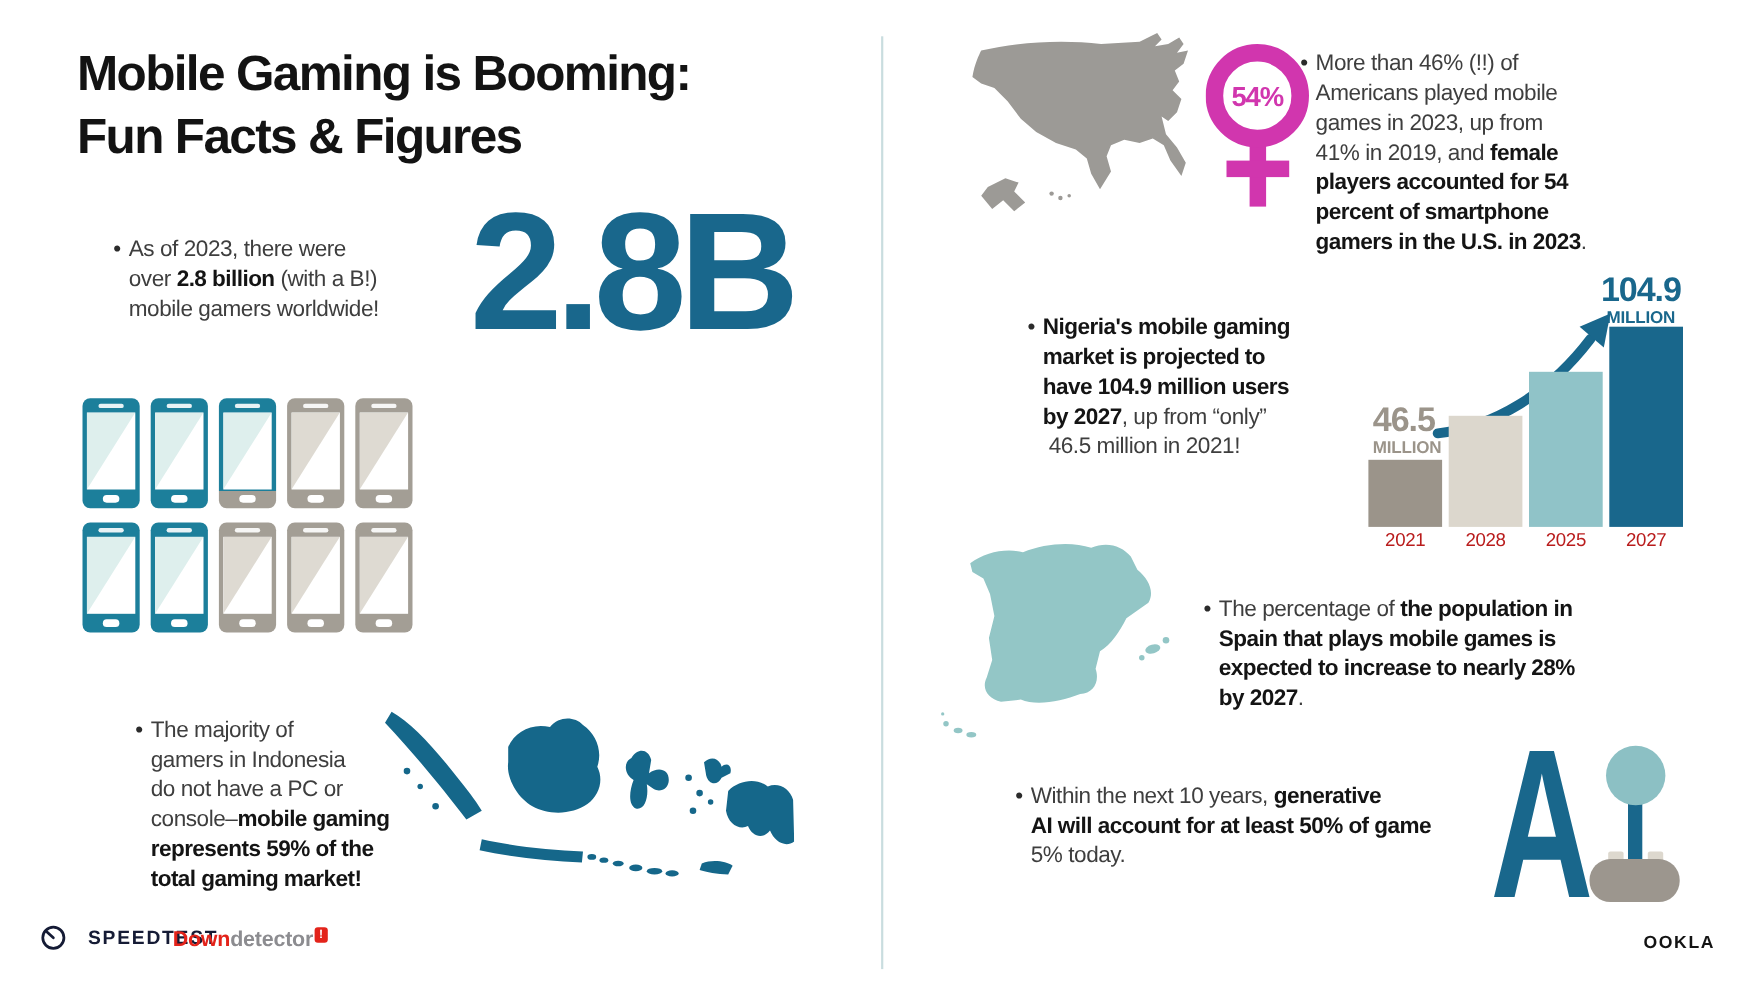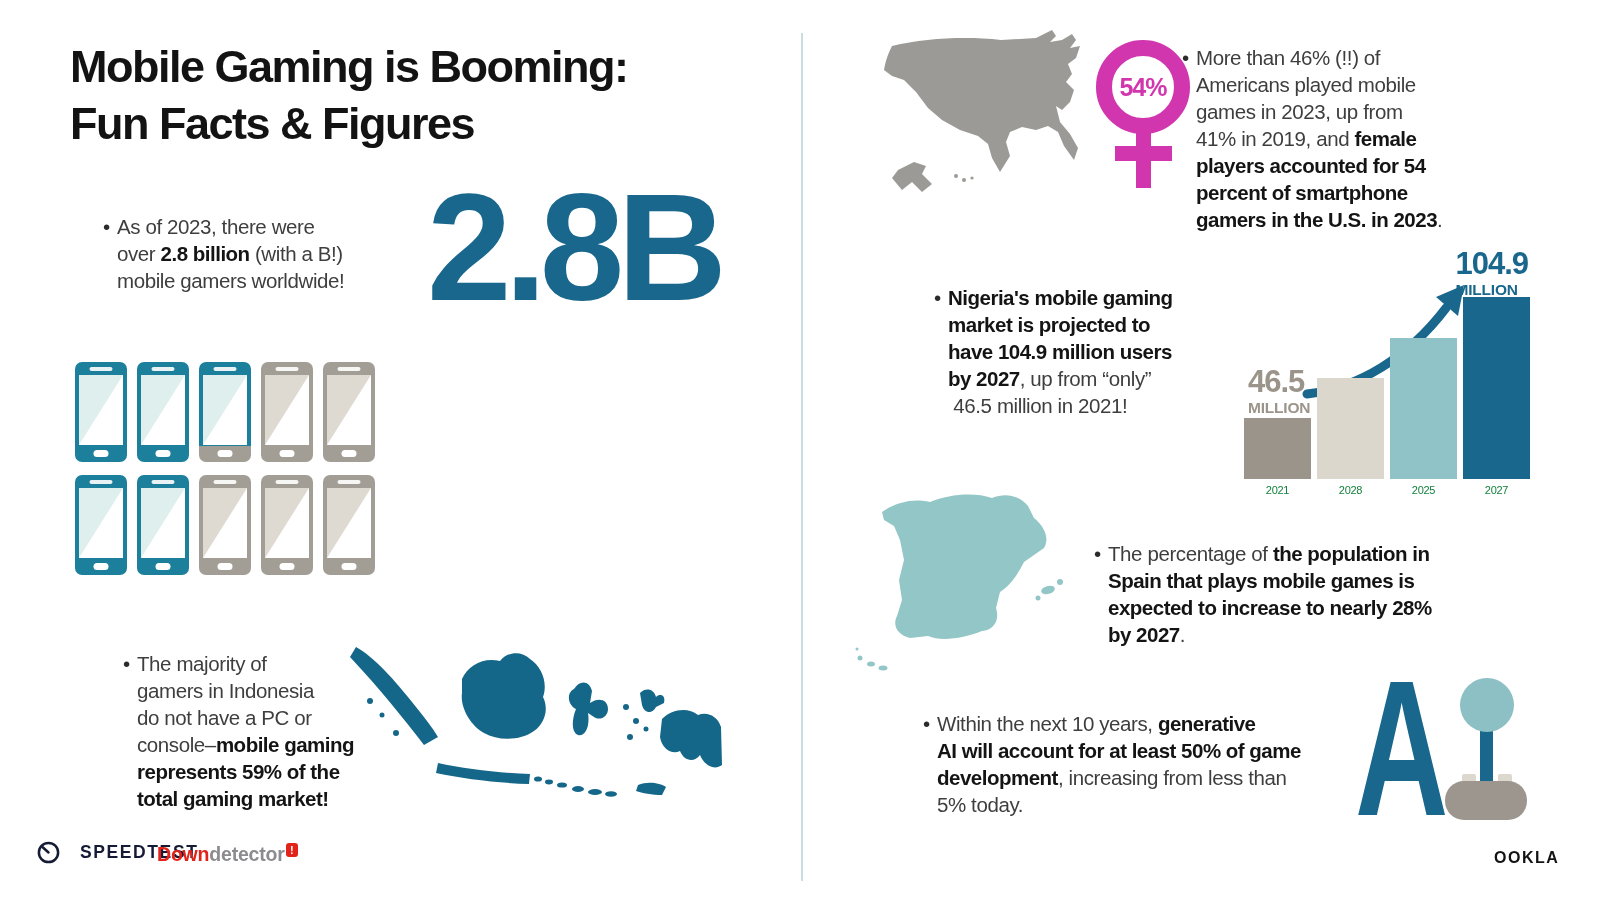--- a/index.html
+++ b/index.html
@@ -36,26 +36,26 @@
     width:15px;height:6.5px;border-radius:3.5px;background:#fff}
 
   #divider{position:absolute;left:801px;top:33px;width:2px;height:848px;background:#C9DDDF}
   svg.abs{position:absolute;display:block}
 
   
   #chart{position:absolute;left:1218px;top:246px;width:318px;height:252px}
   #chart .bars{position:absolute;left:26px;bottom:0;display:flex;align-items:flex-end;gap:6px}
   .bar{width:67px}
   .bar-col{display:flex;flex-direction:column;align-items:center}
-  .bar-year{font-size:11px;color:#15803d;margin-top:4px;height:15px;line-height:15px;letter-spacing:-0.3px}
+  .bar-year{font-size:17px;color:#b91c1c;margin-top:4px;height:15px;line-height:15px;letter-spacing:-0.3px}
   .chart-label{position:absolute;font-weight:bold;line-height:1}
   .chart-label .val{font-size:31px;letter-spacing:-1px}
   .chart-label .unit{font-size:15.5px;margin-top:3px;letter-spacing:-0.2px}
   #label-start{left:30px;top:120px;color:#9B948A}
-  #label-end{right:8px;top:2px;color:#19678C;text-align:left}
+  #label-end{right:8px;top:2px;color:#19678C;text-align:center}
   #chart svg.arrow{position:absolute;left:0;top:0}
 
   
   #speedtest-logo{position:absolute;left:36px;top:840px;display:flex;align-items:center;gap:19px}
   #speedtest-logo .st-text{font-size:17.5px;font-weight:bold;color:#151B35;letter-spacing:1.6px}
   #downdetector-logo{position:absolute;left:157px;top:843px;font-size:19.5px;font-weight:bold;letter-spacing:-0.2px}
   #downdetector-logo .down{color:#E3231A}
   #downdetector-logo .detector{color:#8C8C90}
   .dd-badge{display:inline-block;width:12px;height:14px;background:#E3231A;border-radius:3px;
     color:#fff;font-size:11px;font-weight:bold;line-height:14px;text-align:center;
@@ -251,21 +251,20 @@
   <div class="fact" id="fact-spain">
       <div class="ln"><span>The percentage of </span><span class="b">the population in</span></div>
       <div class="ln"><span class="b">Spain that plays mobile games is</span></div>
       <div class="ln"><span class="b">expected to increase to nearly 28%</span></div>
       <div class="ln"><span class="b">by 2027</span><span>.</span></div>
     </div>
 
   <div class="fact" id="fact-ai">
       <div class="ln"><span>Within the next 10 years, </span><span class="b">generative</span></div>
       <div class="ln"><span class="b">AI will account for at least 50% of game</span></div>
-      <div class="ln"><span class="b">development</span><span>, increasing from less than</span></div>
       <div class="ln"><span>5% today.</span></div>
     </div>
   <svg class="abs" id="ai-graphic" style="left:1355px;top:675px" width="175" height="145" viewBox="0 0 175 145">
     <text transform="scale(0.67 1)" x="0" y="140" font-size="193" font-weight="bold" fill="#19678C">A</text>
     <rect x="125" y="54" width="13" height="60" fill="#19678C"></rect>
     <circle cx="132" cy="30" r="27" fill="#8CC0C4"></circle>
     <rect x="107" y="99" width="14" height="9" rx="2" fill="#DDD8CE"></rect>
     <rect x="143" y="99" width="14" height="9" rx="2" fill="#DDD8CE"></rect>
     <rect x="90" y="106" width="82" height="39" rx="19" fill="#9C968E"></rect>
   </svg>

